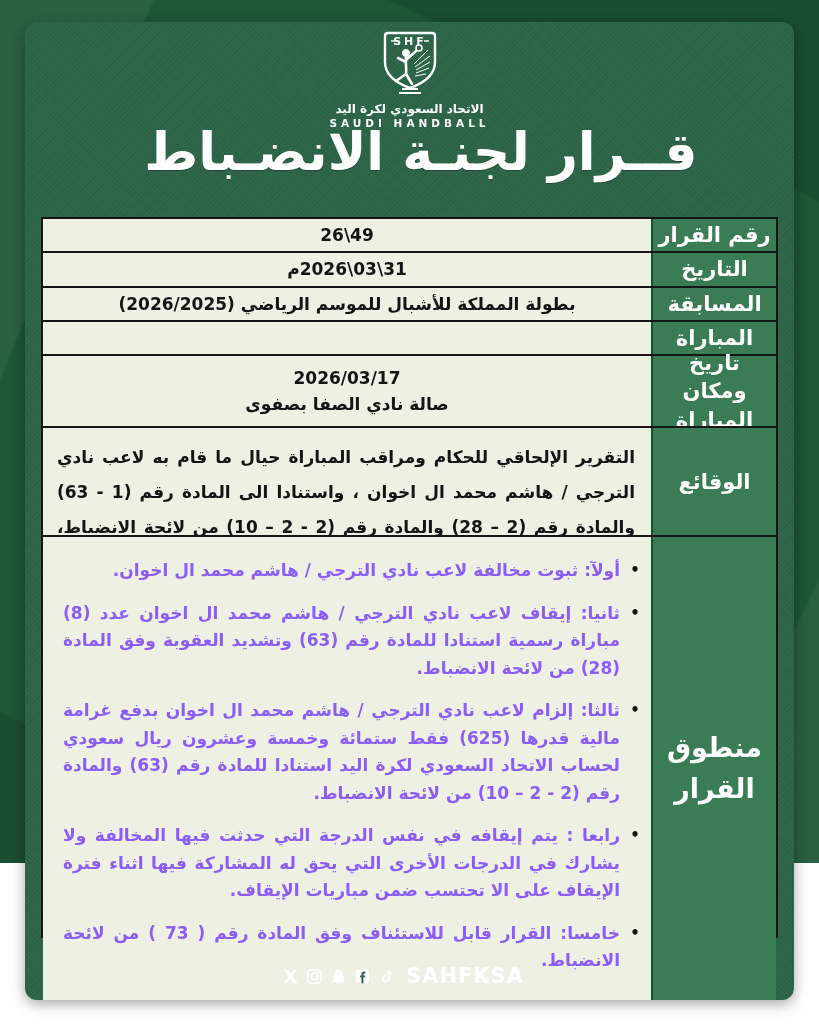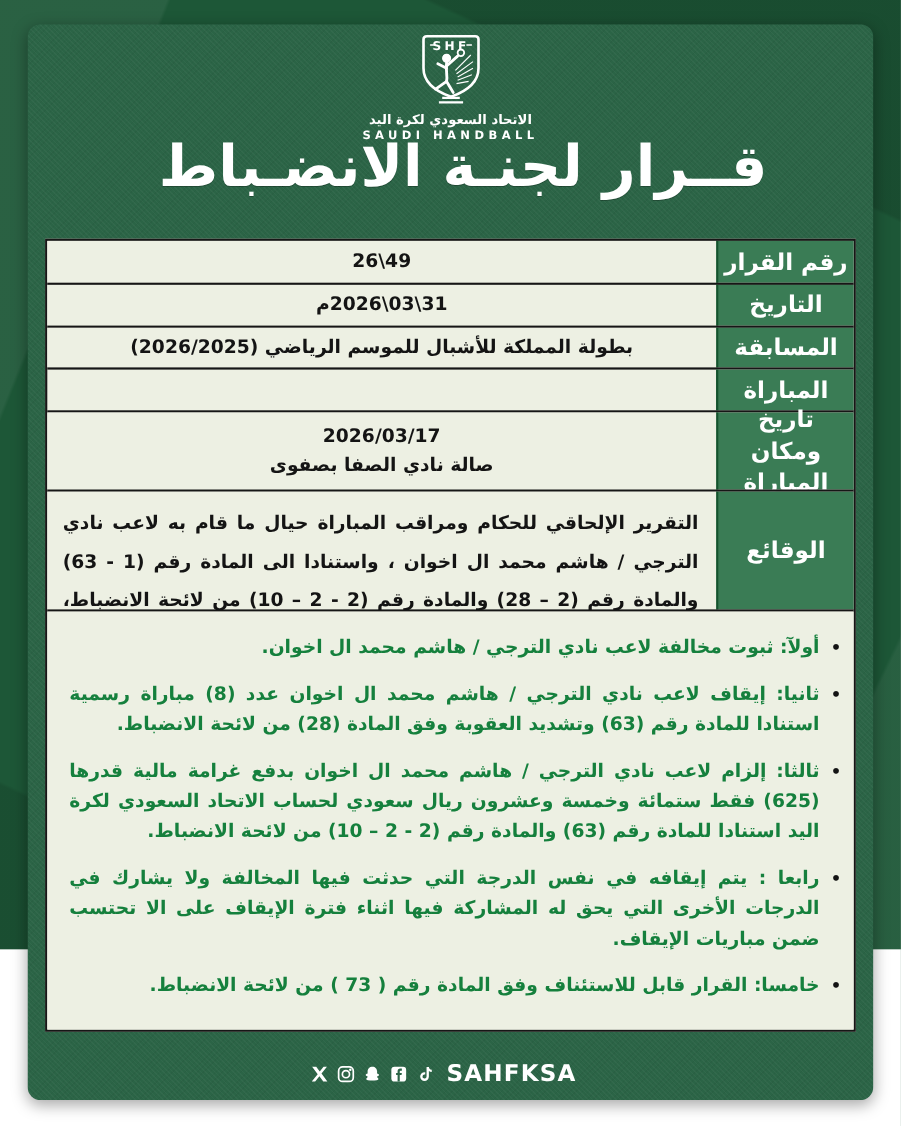--- a/index.html
+++ b/index.html
@@ -64,21 +64,21 @@
     padding:12px 16px 8px 14px; font-size:17px; line-height:35px;
   }
   .cell-value.verdict {
     display:block; padding:20px 10px 10px 16px;
   }
   .h43 { height:43px; } .h72 { height:72px; } .h109 { height:109px; }
   .rowfill { flex:1; }
   .bullet { display:flex; gap:9px; margin-bottom:15px; }
   .dot { flex:0 0 12px; font-size:15px; line-height:27px; text-align:center; color:#141414; }
   .bullet p {
-    flex:1; text-align:justify; font-weight:bold; color:#15803d;
+    flex:1; text-align:justify; font-weight:bold; color:#8b5cf6;
     font-size:17px; line-height:27.5px; margin:0 0 0 4px;
   }
   .footer {
     position:absolute; bottom:12px; left:0; right:0;
     display:flex; align-items:center; justify-content:center; gap:7px;
     color:#fff;
   }
   .footer .handle { font-size:21px; font-weight:bold; letter-spacing:1px; margin-right:13px; margin-left:4px; }
   .icn { width:17px; height:17px; display:block; }
 </style>
@@ -150,20 +150,21 @@
           <div>صالة نادي الصفا بصفوى</div>
         </div>
       </div>
 
       <div class="row h109">
         <div class="cell-label">الوقائع</div>
         <div class="cell-value facts">التقرير الإلحاقي للحكام ومراقب المباراة حيال ما قام به لاعب نادي الترجي / هاشم محمد ال اخوان ، واستنادا الى المادة رقم (1 - 63) والمادة رقم (2 – 28) والمادة رقم (2 - 2 – 10) من لائحة الانضباط، قررت اللجنة الآتي:</div>
       </div>
 
       <div class="row rowfill">
+        <div class="cell-label big">منطوق القرار</div>
         <div class="cell-value verdict">
           <div class="bullet">
             <span class="dot">•</span>
             <p>أولآ: ثبوت مخالفة لاعب نادي الترجي / هاشم محمد ال اخوان.</p>
           </div>
           <div class="bullet">
             <span class="dot">•</span>
             <p>ثانيا: إيقاف لاعب نادي الترجي / هاشم محمد ال اخوان عدد (8) مباراة رسمية استنادا للمادة رقم (63) وتشديد العقوبة وفق المادة (28) من لائحة الانضباط.</p>
           </div>
           <div class="bullet">

